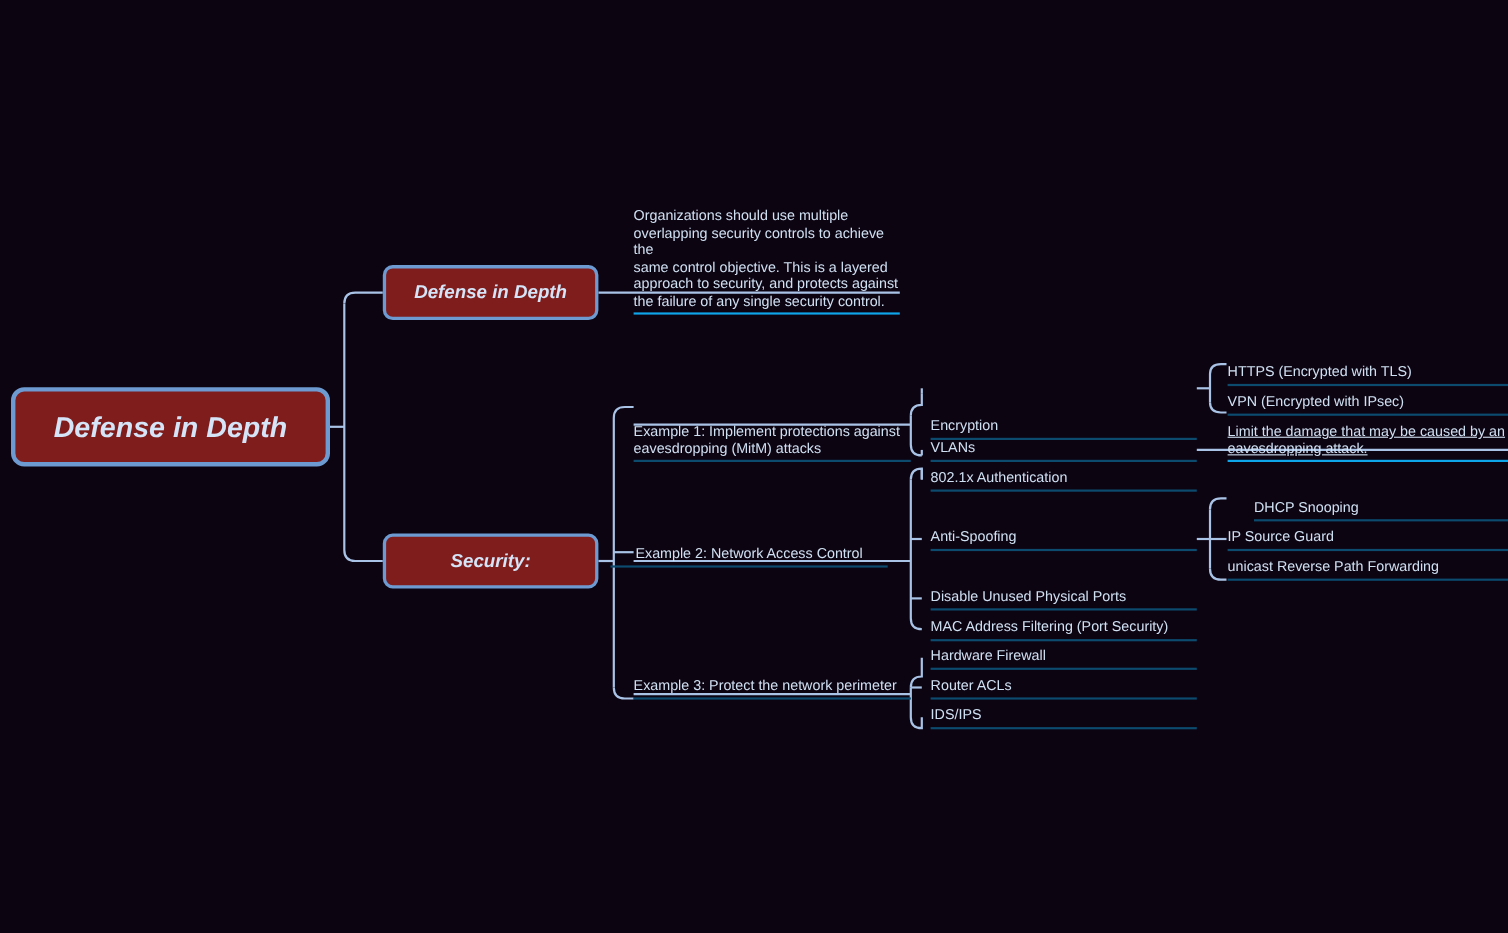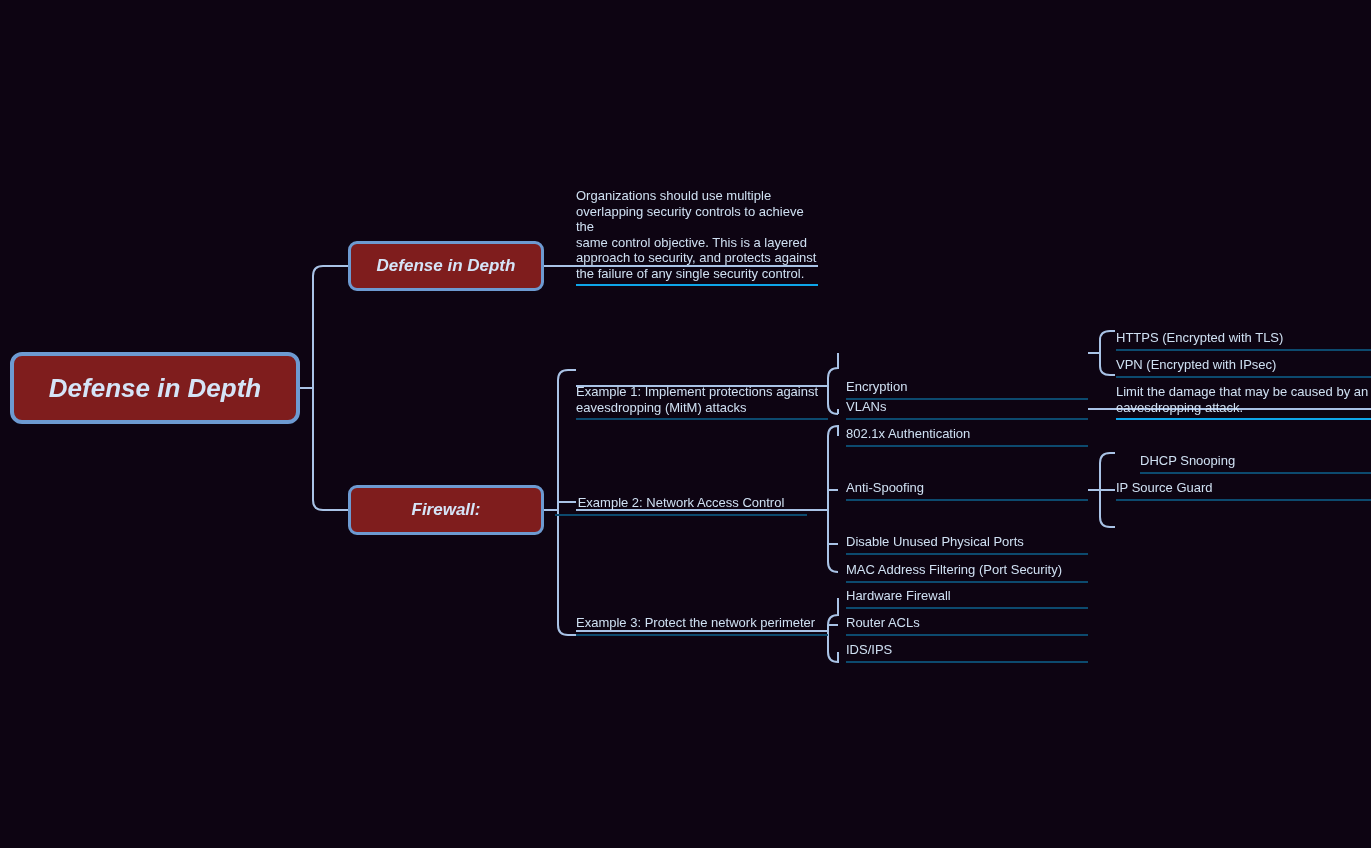--- a/index.html
+++ b/index.html
@@ -132,57 +132,58 @@
 
   <div class="boxnode root" id="node-root">
     <span>Defense in Depth</span>
   </div>
 
   <div class="boxnode lvl2" id="node-defense-in-depth">
     <span>Defense in Depth</span>
   </div>
 
   <div class="boxnode lvl2" id="node-examples">
-    <span>Firewall:</span>
+    <span>Security:</span>
   </div>
 
   <div class="tnode noteline" style="left:576px; top:188px; width:242px;">Organizations should use multiple
 overlapping security controls to achieve the
 same control objective. This is a layered
 approach to security, and protects against
 the failure of any single security control.</div>
 
   <div class="tnode" style="left:576px; top:356px; width:252px;margin-top:28px;">Example 1: Implement protections against
 eavesdropping (MitM) attacks</div>
 
   <div class="tnode" style="left:846px; top:343px; width:242px;margin-top:36px;">Encryption</div>
 
   <div class="tnode" style="left:846px; top:399px; width:242px;">VLANs</div>
 
   <div class="tnode" style="left:1116px; top:330px; width:255px;">HTTPS (Encrypted with TLS)</div>
 
   <div class="tnode" style="left:1116px; top:357px; width:255px;">VPN (Encrypted with IPsec)</div>
 
-  <div class="tnode noteline" style="left:1116px; top:384px; width:255px;">Limit the damage that may be caused by an
+  <div class="tnode noteline" style="left:1116px; top:384px; width:255px;text-decoration:underline;">Limit the damage that may be caused by an
 eavesdropping attack.</div>
 
   <div class="tnode" style="left:555px; top:495px; width:252px;text-align:center;">Example 2: Network Access Control</div>
 
   <div class="tnode" style="left:846px; top:426px; width:242px;">802.1x Authentication</div>
 
   <div class="tnode" style="left:846px; top:480px; width:242px;">Anti-Spoofing</div>
 
   <div class="tnode" style="left:846px; top:534px; width:242px;">Disable Unused Physical Ports</div>
 
   <div class="tnode" style="left:846px; top:562px; width:242px;">MAC Address Filtering (Port Security)</div>
 
   <div class="tnode" style="left:1116px; top:453px; width:255px;margin-left:24px;">DHCP Snooping</div>
 
   <div class="tnode" style="left:1116px; top:480px; width:255px;">IP Source Guard</div>
 
+  <div class="tnode" style="left:1116px; top:507px; width:255px;">unicast Reverse Path Forwarding</div>
 
   <div class="tnode" style="left:576px; top:615px; width:252px;">Example 3: Protect the network perimeter</div>
 
   <div class="tnode" style="left:846px; top:588px; width:242px;">Hardware Firewall</div>
 
   <div class="tnode" style="left:846px; top:642px; width:242px;">IDS/IPS</div>
 
   <div class="tnode" style="left:846px; top:615px; width:242px;">Router ACLs</div>
 
 </div>

